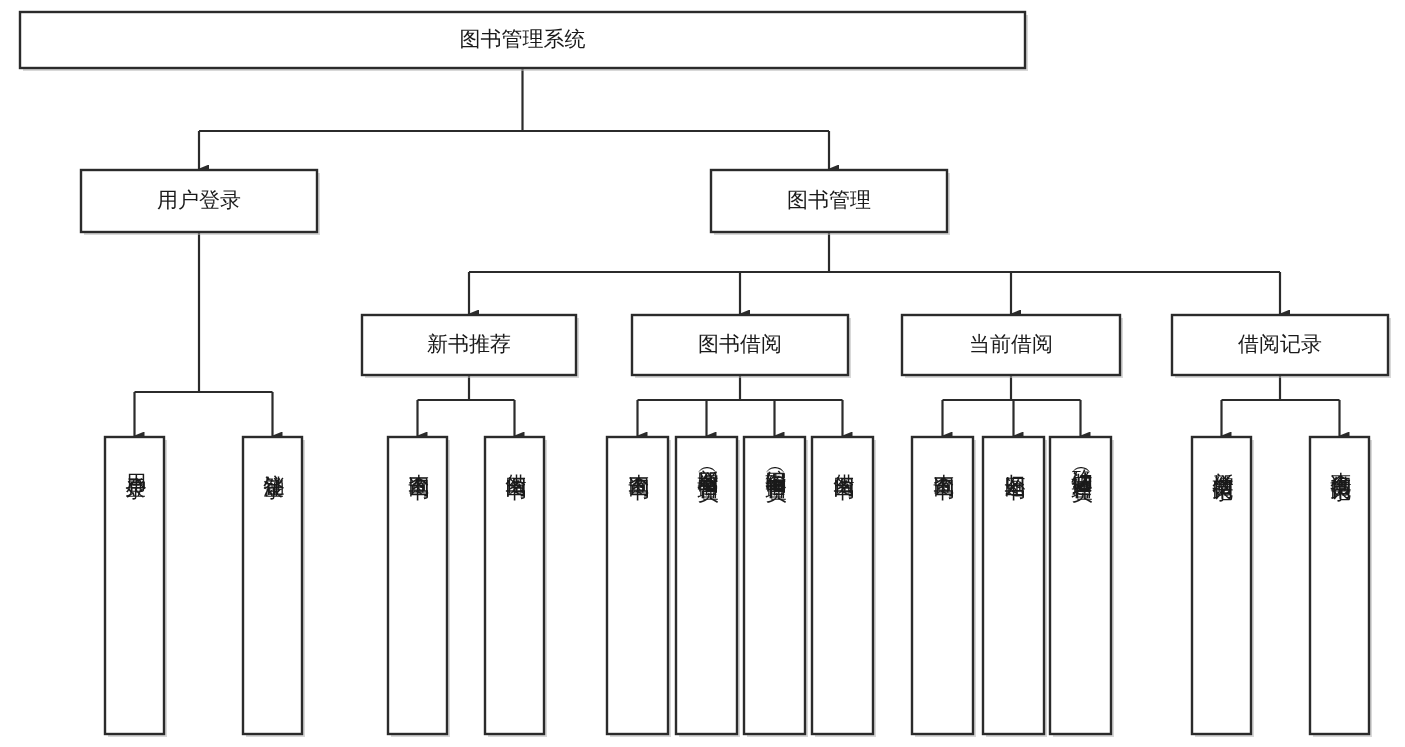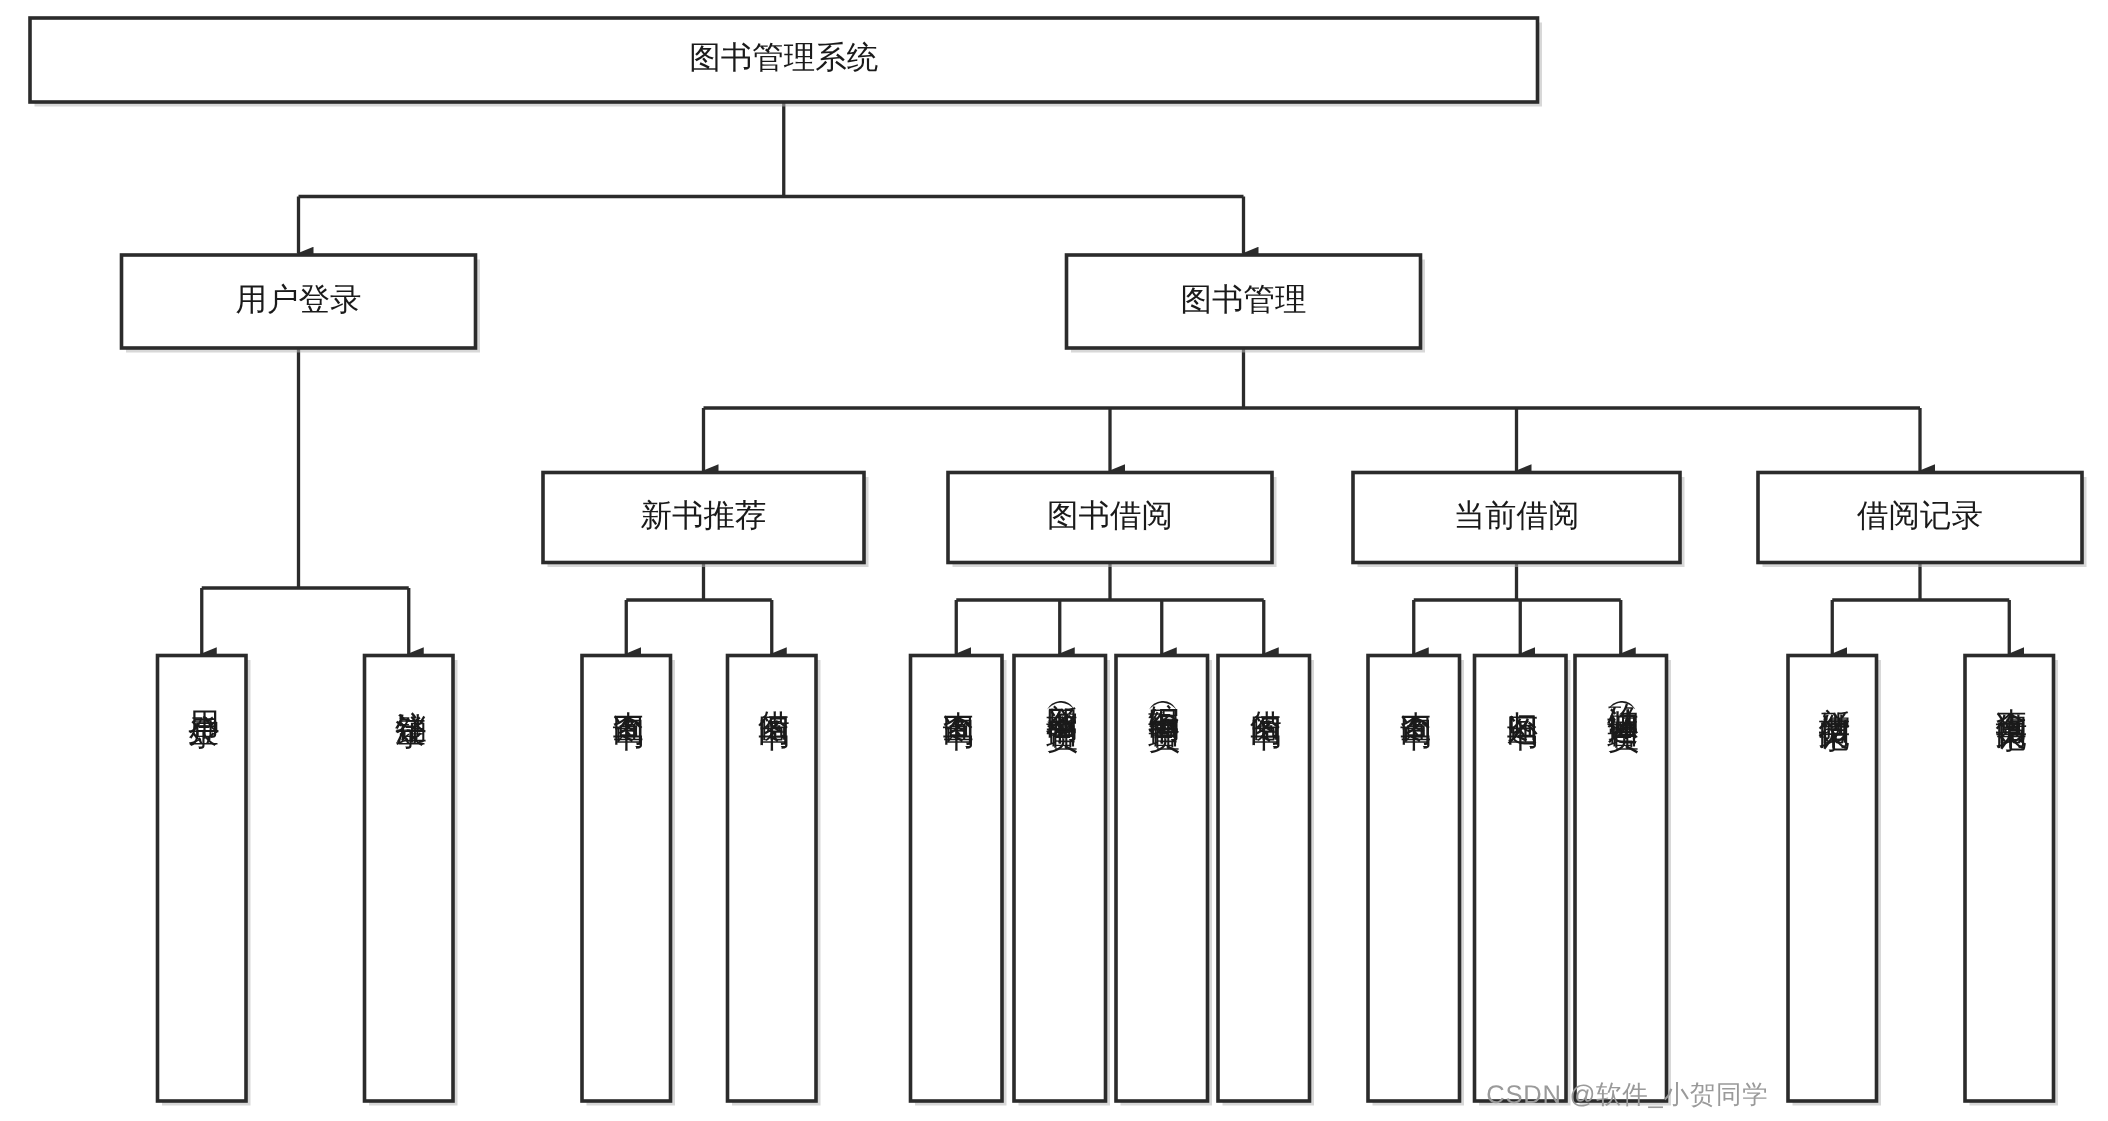--- a/index.html
+++ b/index.html
@@ -214,14 +214,13 @@
           <text class="node-label label-v" x="1221.5" y="461" dominant-baseline="text-before-edge" text-anchor="middle">新增借阅记录</text>
         </g>
         <g>
           <rect class="node-shadow" x="1313" y="440" width="59" height="297"></rect>
           <rect class="node-rect" x="1310" y="437" width="59" height="297"></rect>
           <text class="node-label label-v" x="1339.5" y="461" dominant-baseline="text-before-edge" text-anchor="middle">查询借阅记录</text>
         </g>
       </g>
     </svg>
 
-  <div class="watermark">CSDN @软件_小贺同学</div>
 </div>
 
 </body></html>

